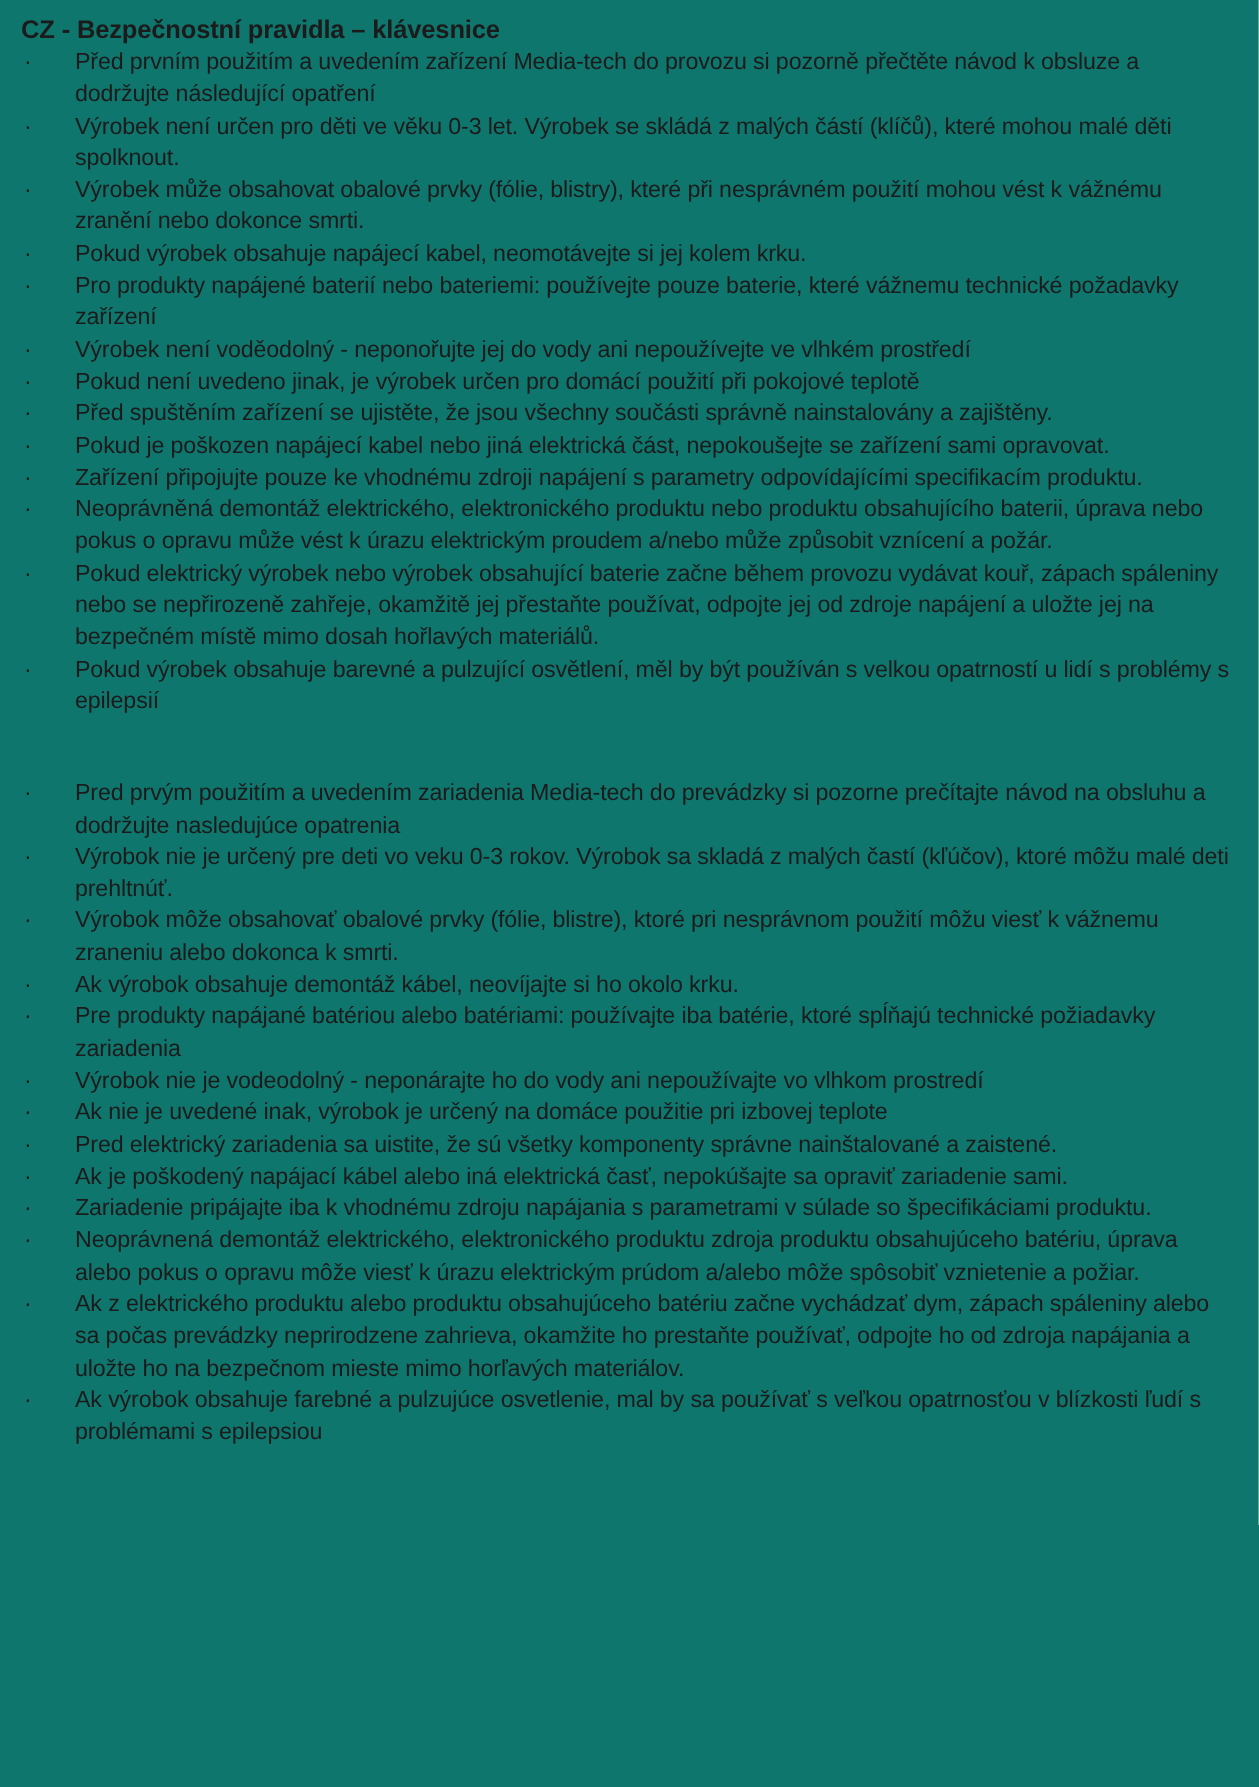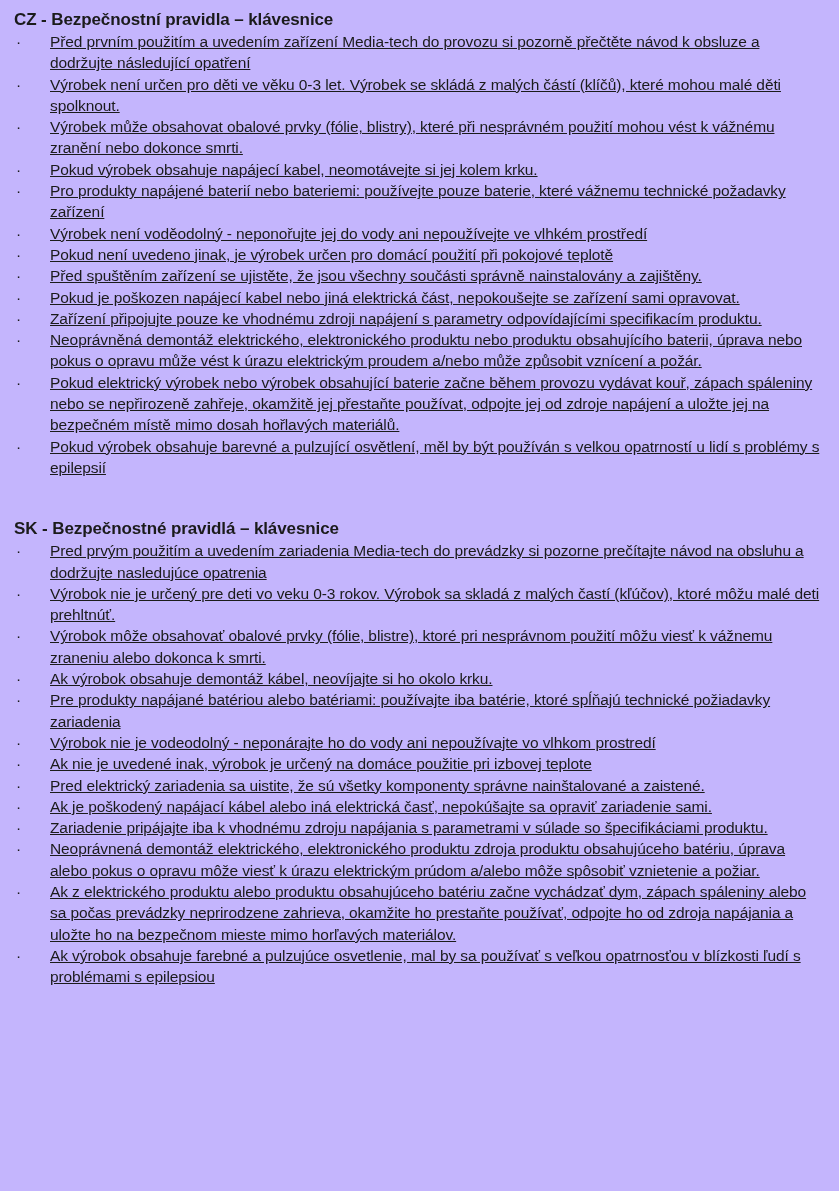--- a/index.html
+++ b/index.html
@@ -13,21 +13,21 @@
     overflow: hidden;
     font-family: "Liberation Sans", "DejaVu Sans", sans-serif;
     color: #1b1b1b;
     -webkit-font-smoothing: antialiased;
   }
   .page {
     box-sizing: border-box;
     width: 839px;
     height: 1191px;
     padding: 9px 14px 3px 14px;
-    background: #c4b5fd;
+    background: #0f766e;
   }
   .section-title {
     margin: 0;
     font-size: 17px;
     font-weight: 700;
     line-height: 22px;
     letter-spacing: -0.1px;
   }
   .rules {
     list-style: none;
@@ -45,21 +45,20 @@
     width: 36px;
     padding-left: 2px;
     box-sizing: border-box;
     font-size: 15.5px;
     line-height: 21.3px;
     color: #1b1b1b;
   }
   .txt {
     flex: 1 1 auto;
     letter-spacing: -0.1px;
-    text-decoration: underline;
   }
   .section-sk {
     margin-top: 40px;
   }
 </style>
 </head>
 <body>
 
 <div class="page">
 
@@ -115,21 +114,20 @@
           <span class="txt">Pokud elektrický výrobek nebo výrobek obsahující baterie začne během provozu vydávat kouř, zápach spáleniny nebo se nepřirozeně zahřeje, okamžitě jej přestaňte používat, odpojte jej od zdroje napájení a uložte jej na bezpečném místě mimo dosah hořlavých materiálů.</span>
         </li>
       <li>
           <span class="bullet">·</span>
           <span class="txt">Pokud výrobek obsahuje barevné a pulzující osvětlení, měl by být používán s velkou opatrností u lidí s problémy s epilepsií</span>
         </li>
     </ul>
   </section>
 
   <section class="section-sk">
-    <h2 class="section-title">SK - Bezpečnostné pravidlá – klávesnice</h2>
     <ul class="rules">
       <li>
           <span class="bullet">·</span>
           <span class="txt">Pred prvým použitím a uvedením zariadenia Media-tech do prevádzky si pozorne prečítajte návod na obsluhu a dodržujte nasledujúce opatrenia</span>
         </li>
       <li>
           <span class="bullet">·</span>
           <span class="txt">Výrobok nie je určený pre deti vo veku 0-3 rokov. Výrobok sa skladá z malých častí (kľúčov), ktoré môžu malé deti prehltnúť.</span>
         </li>
       <li>

